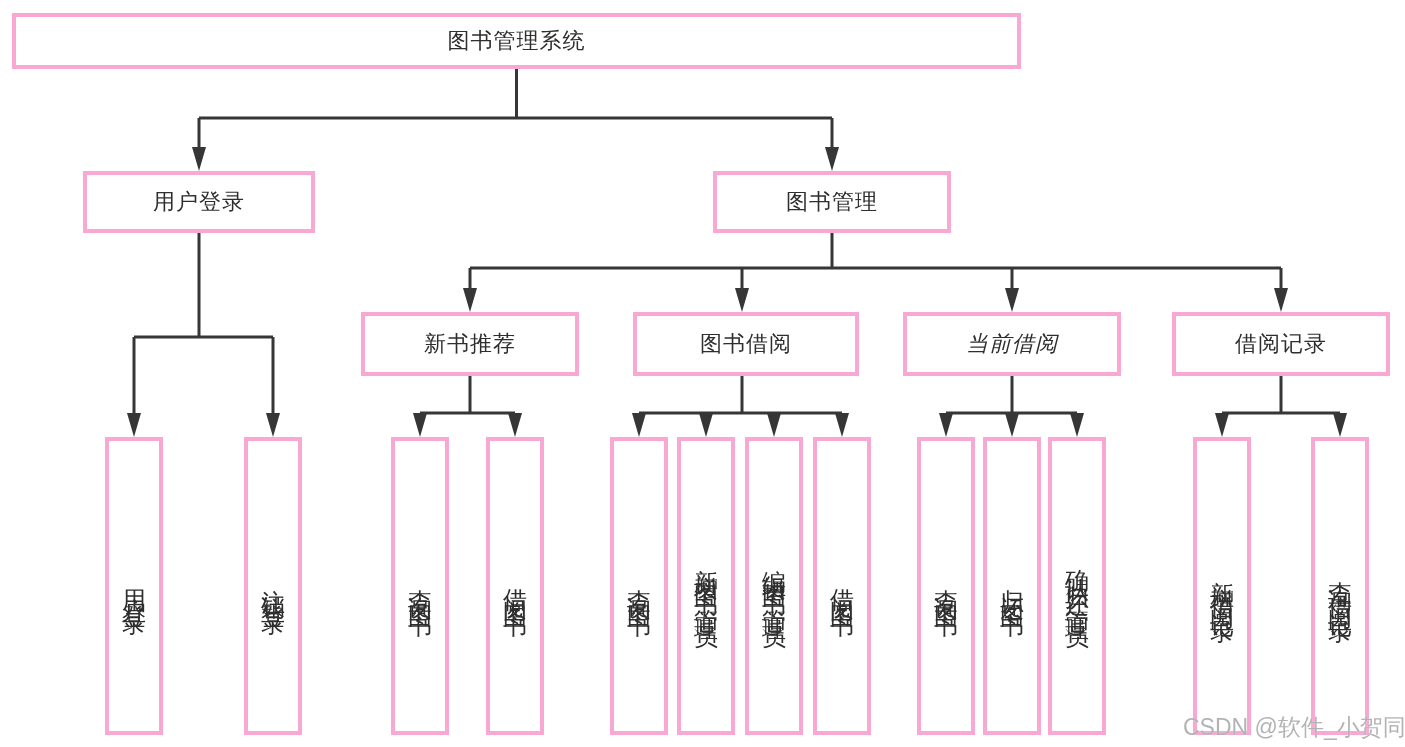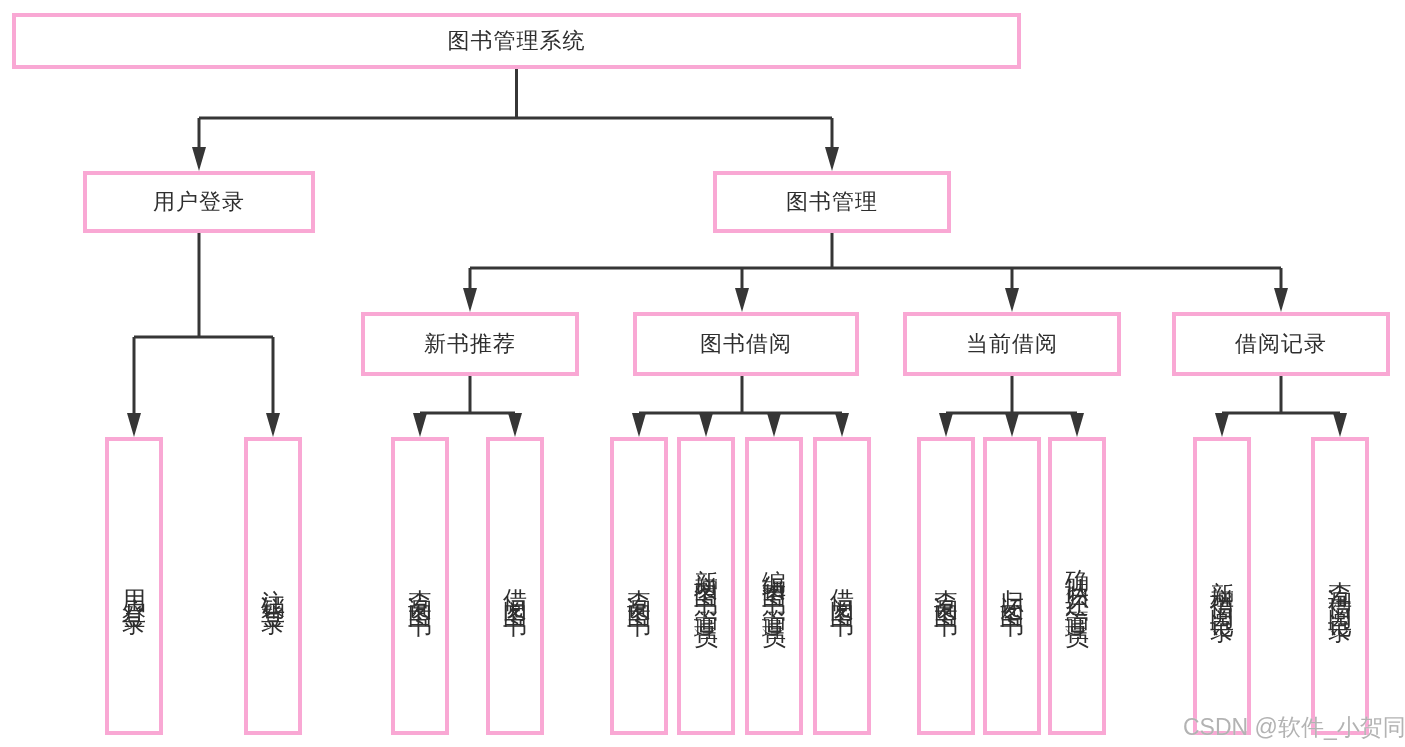--- a/index.html
+++ b/index.html
@@ -50,21 +50,21 @@
   }
   .leaf span { white-space: nowrap; }
 
   
   .n-root   { left: 12px;   top: 13px;  width: 1009px; height: 56px; }
   .n-login  { left: 83px;   top: 171px; width: 232px;  height: 62px; }
   .n-mgmt   { left: 713px;  top: 171px; width: 238px;  height: 62px; }
 
   .n-rec    { left: 361px;  top: 312px; width: 218px;  height: 64px; }
   .n-borrow { left: 633px;  top: 312px; width: 226px;  height: 64px; }
-  .n-cur    { left: 903px;  top: 312px; width: 218px;  height: 64px; }
+  .n-cur    { left: 903px;  top: 312px; width: 218px;  height: 64px; font-style: italic; }
   .n-hist   { left: 1172px; top: 312px; width: 218px;  height: 64px; }
 
   .l-1  { left: 105px;  }
   .l-2  { left: 244px;  }
   .l-3  { left: 391px;  }
   .l-4  { left: 486px;  }
   .l-5  { left: 610px;  }
   .l-6  { left: 677px;  }
   .l-7  { left: 745px;  }
   .l-8  { left: 813px;  }

